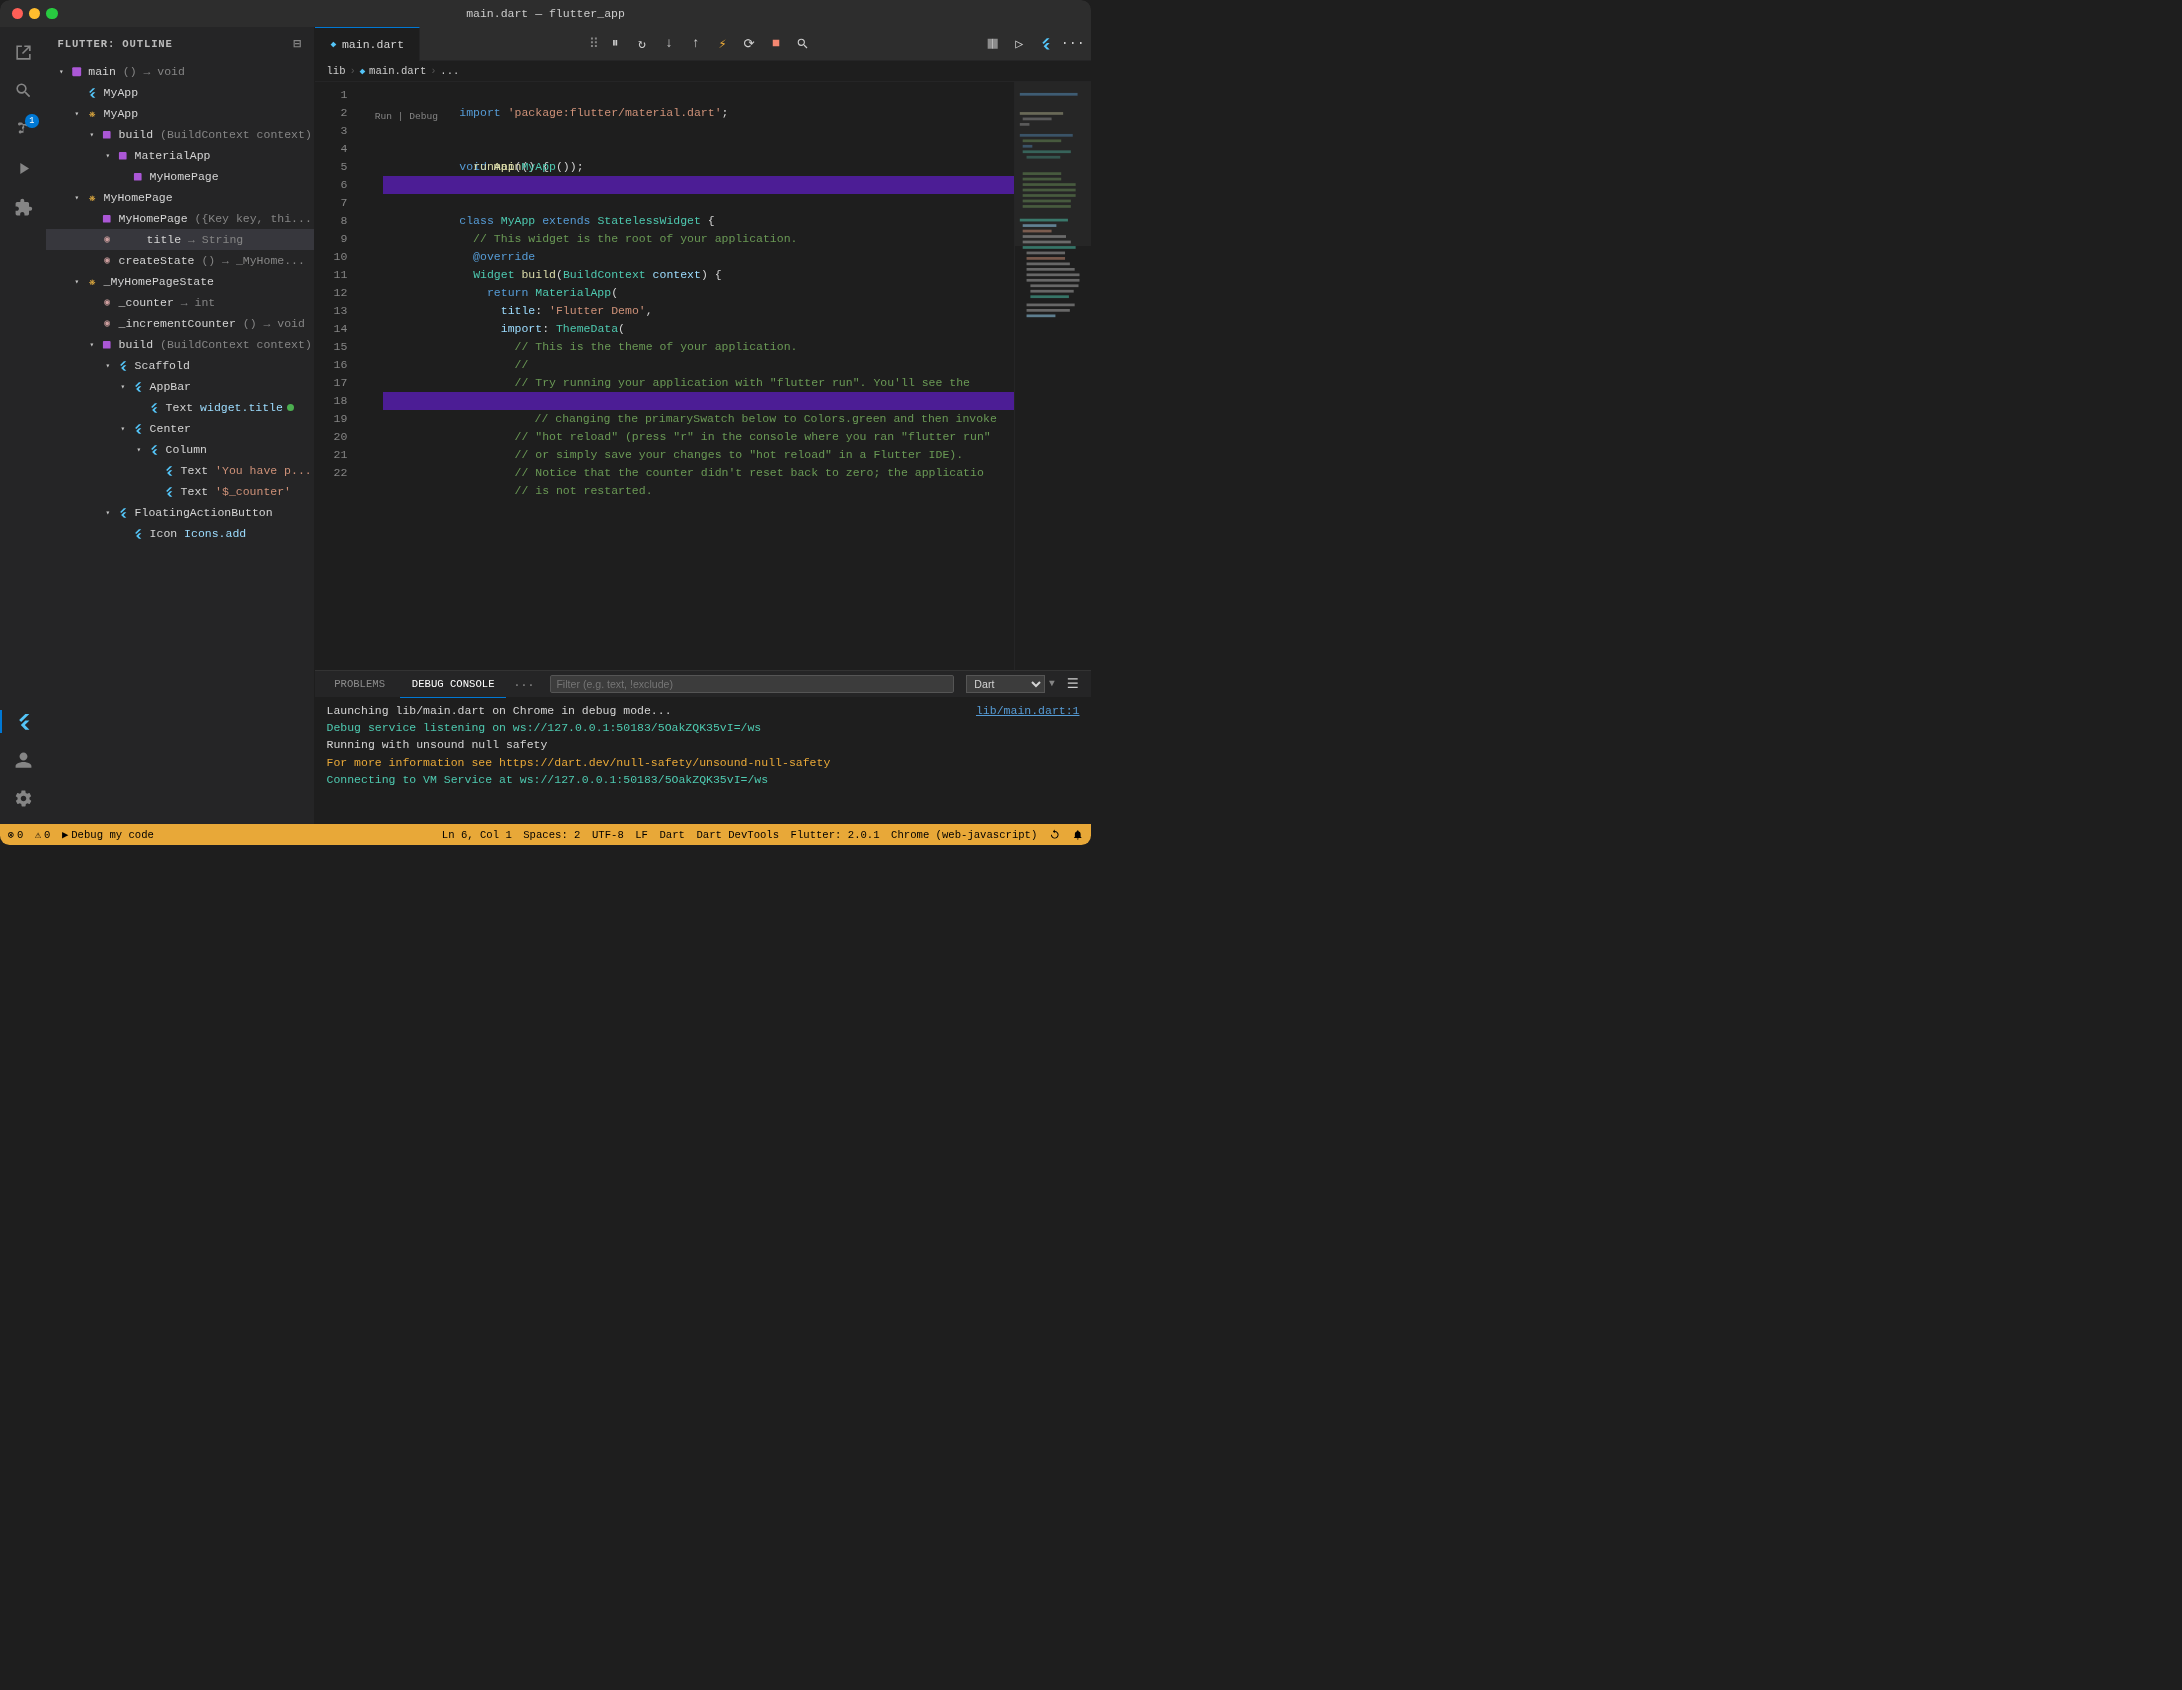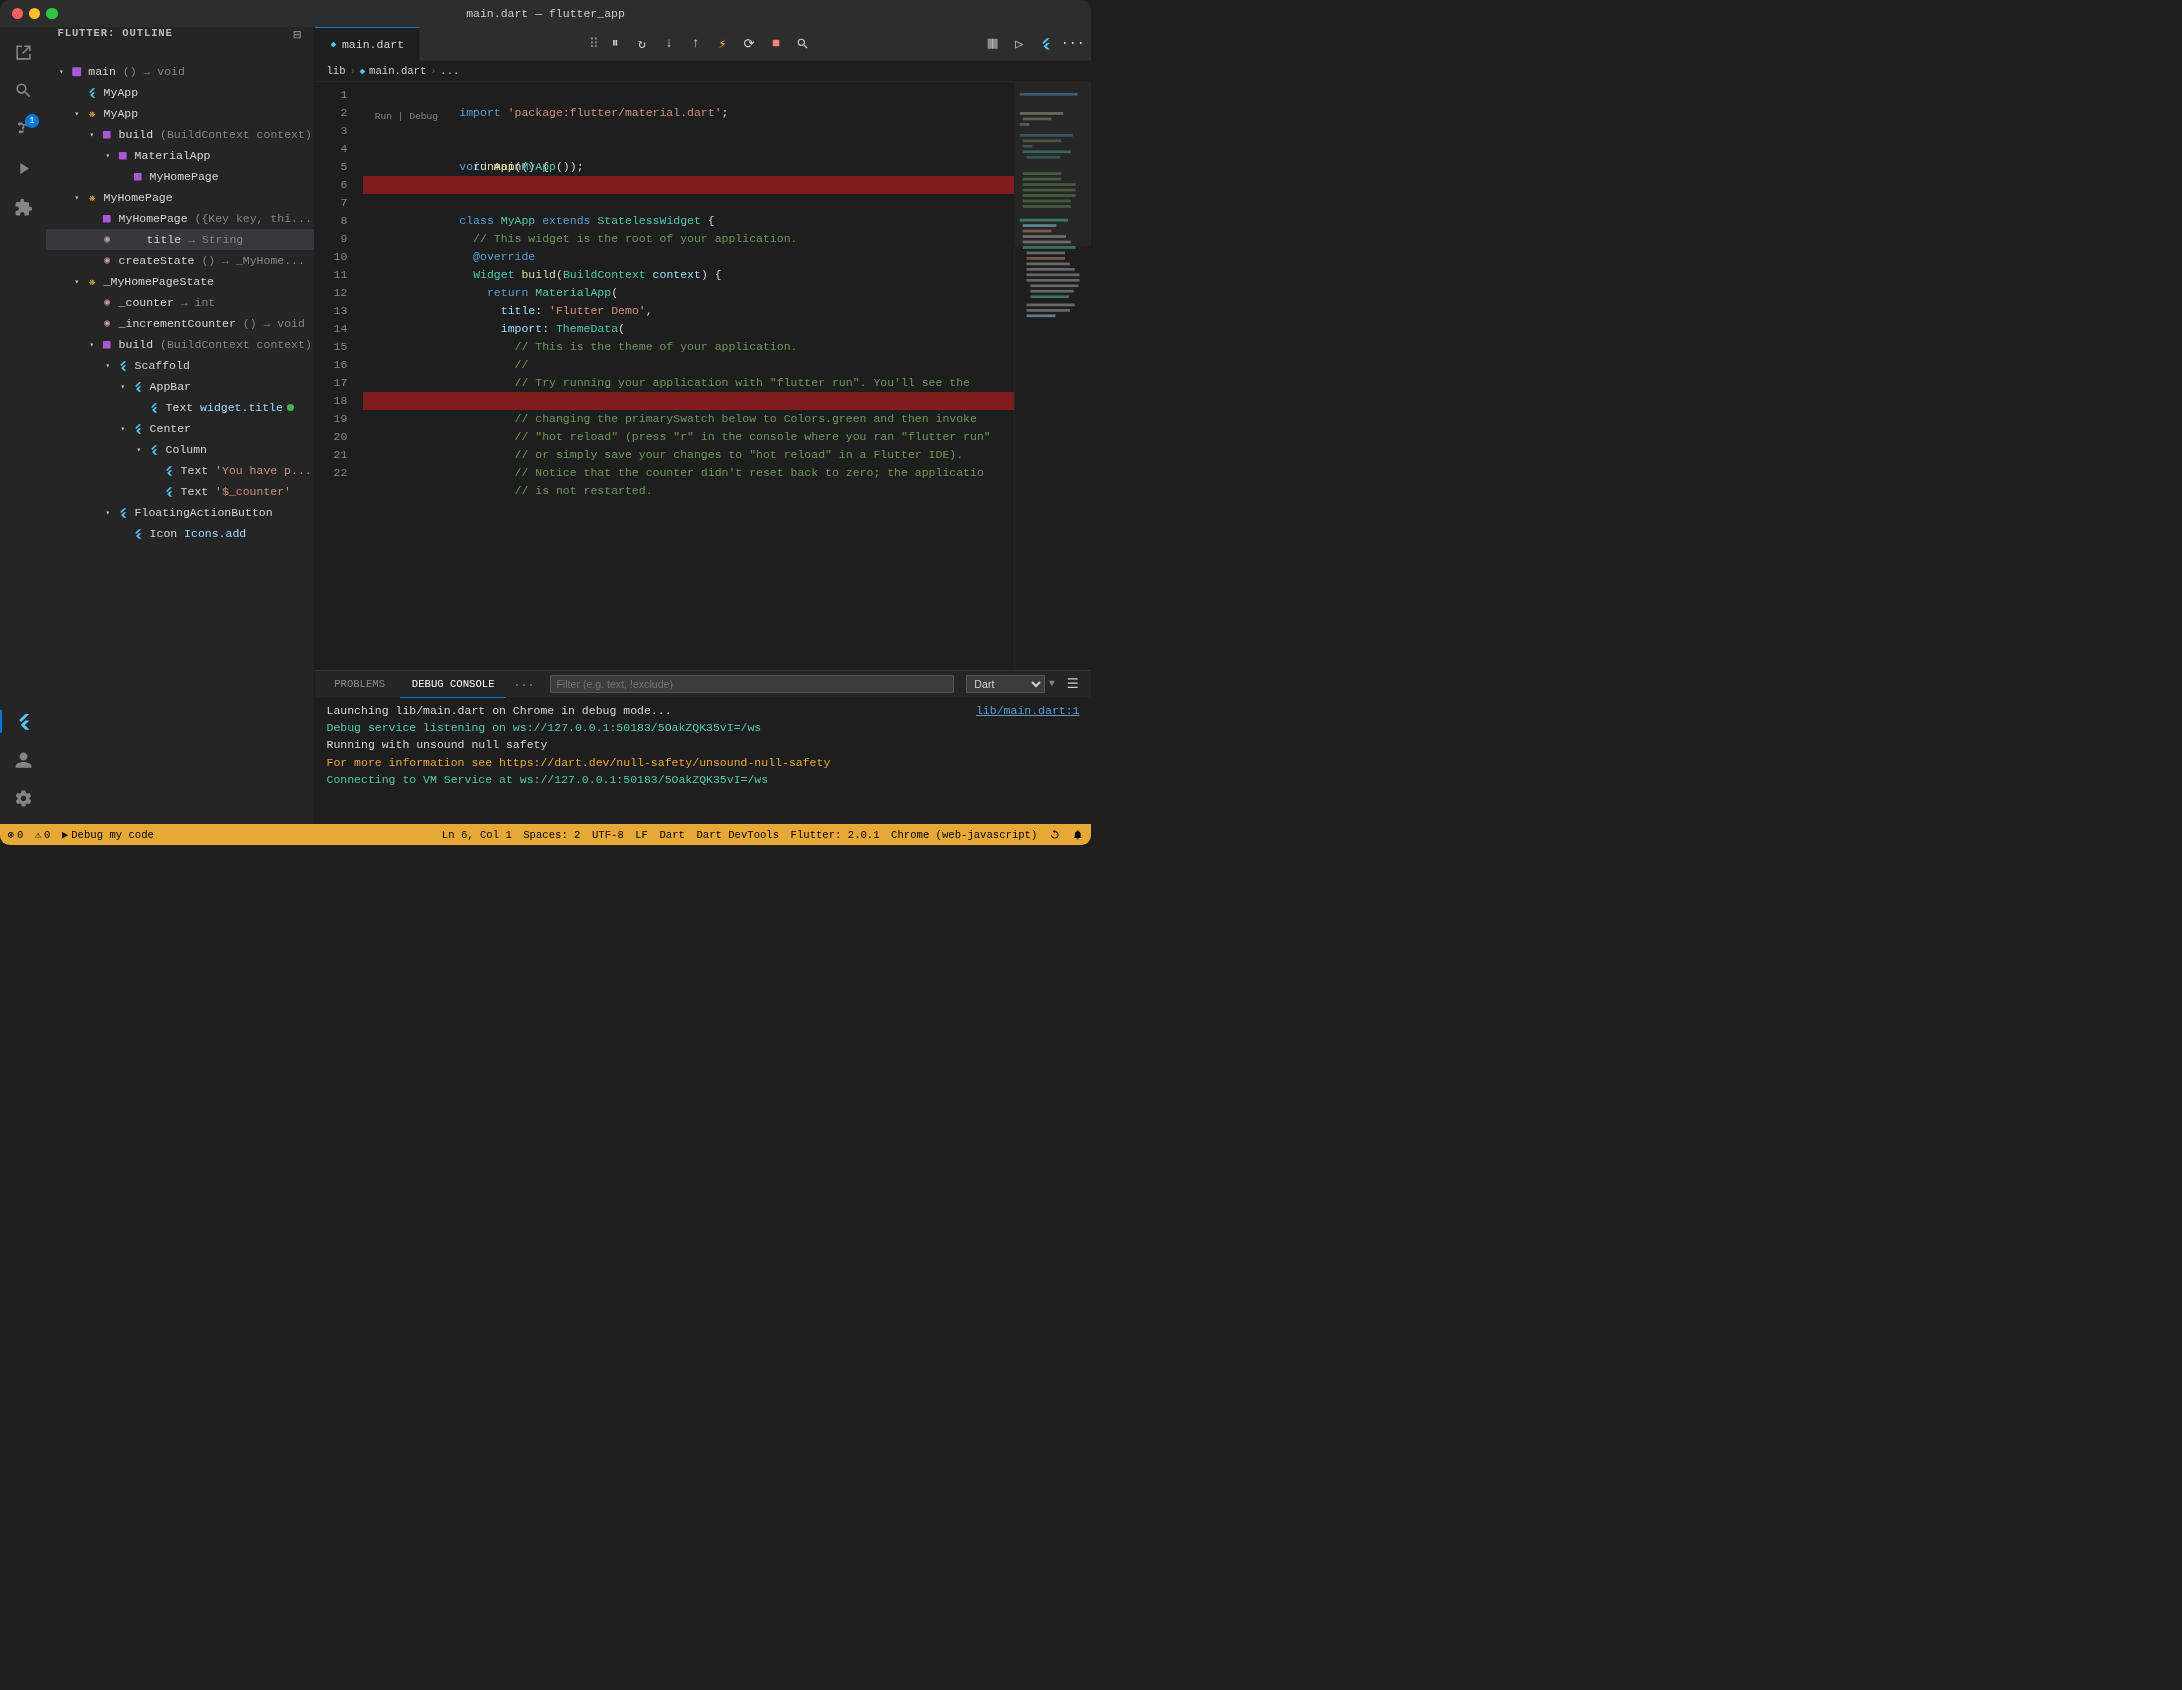--- a/index.html
+++ b/index.html
@@ -110,20 +110,21 @@
       background: #252526;
       border-right: 1px solid #1e1e1e;
       display: flex;
       flex-direction: column;
       overflow: hidden;
       flex-shrink: 0;
     }
     .sidebar-header {
       height: 34px;
       display: flex;
+      align-items: center;
       justify-content: space-between;
       padding: 0 11.5px;
       font-size: 10.6px;
       font-weight: 700;
       color: #bbbbbb;
       letter-spacing: 0.08em;
       text-transform: uppercase;
     }
     .sidebar-content {
       flex: 1;
@@ -244,21 +245,21 @@
       flex: 1;
       padding: 3.8px 0 3.8px 7.7px;
       font-size: 11.5px;
       line-height: 18px;
     }
     .code-line {
       height: 18px;
       white-space: pre;
       position: relative;
     }
-    .code-line.highlighted { background: #7f1d1d; }
+    .code-line.highlighted { background: #4c1d95; margin-left: 20px; }
 
     
     .kw { color: #569cd6; }
     .fn { color: #dcdcaa; }
     .str { color: #ce9178; }
     .cm { color: #6a9955; }
     .cls { color: #4ec9b0; }
     .var { color: #9cdcfe; }
     .punc { color: #d4d4d4; }
     .ann { color: #569cd6; }

